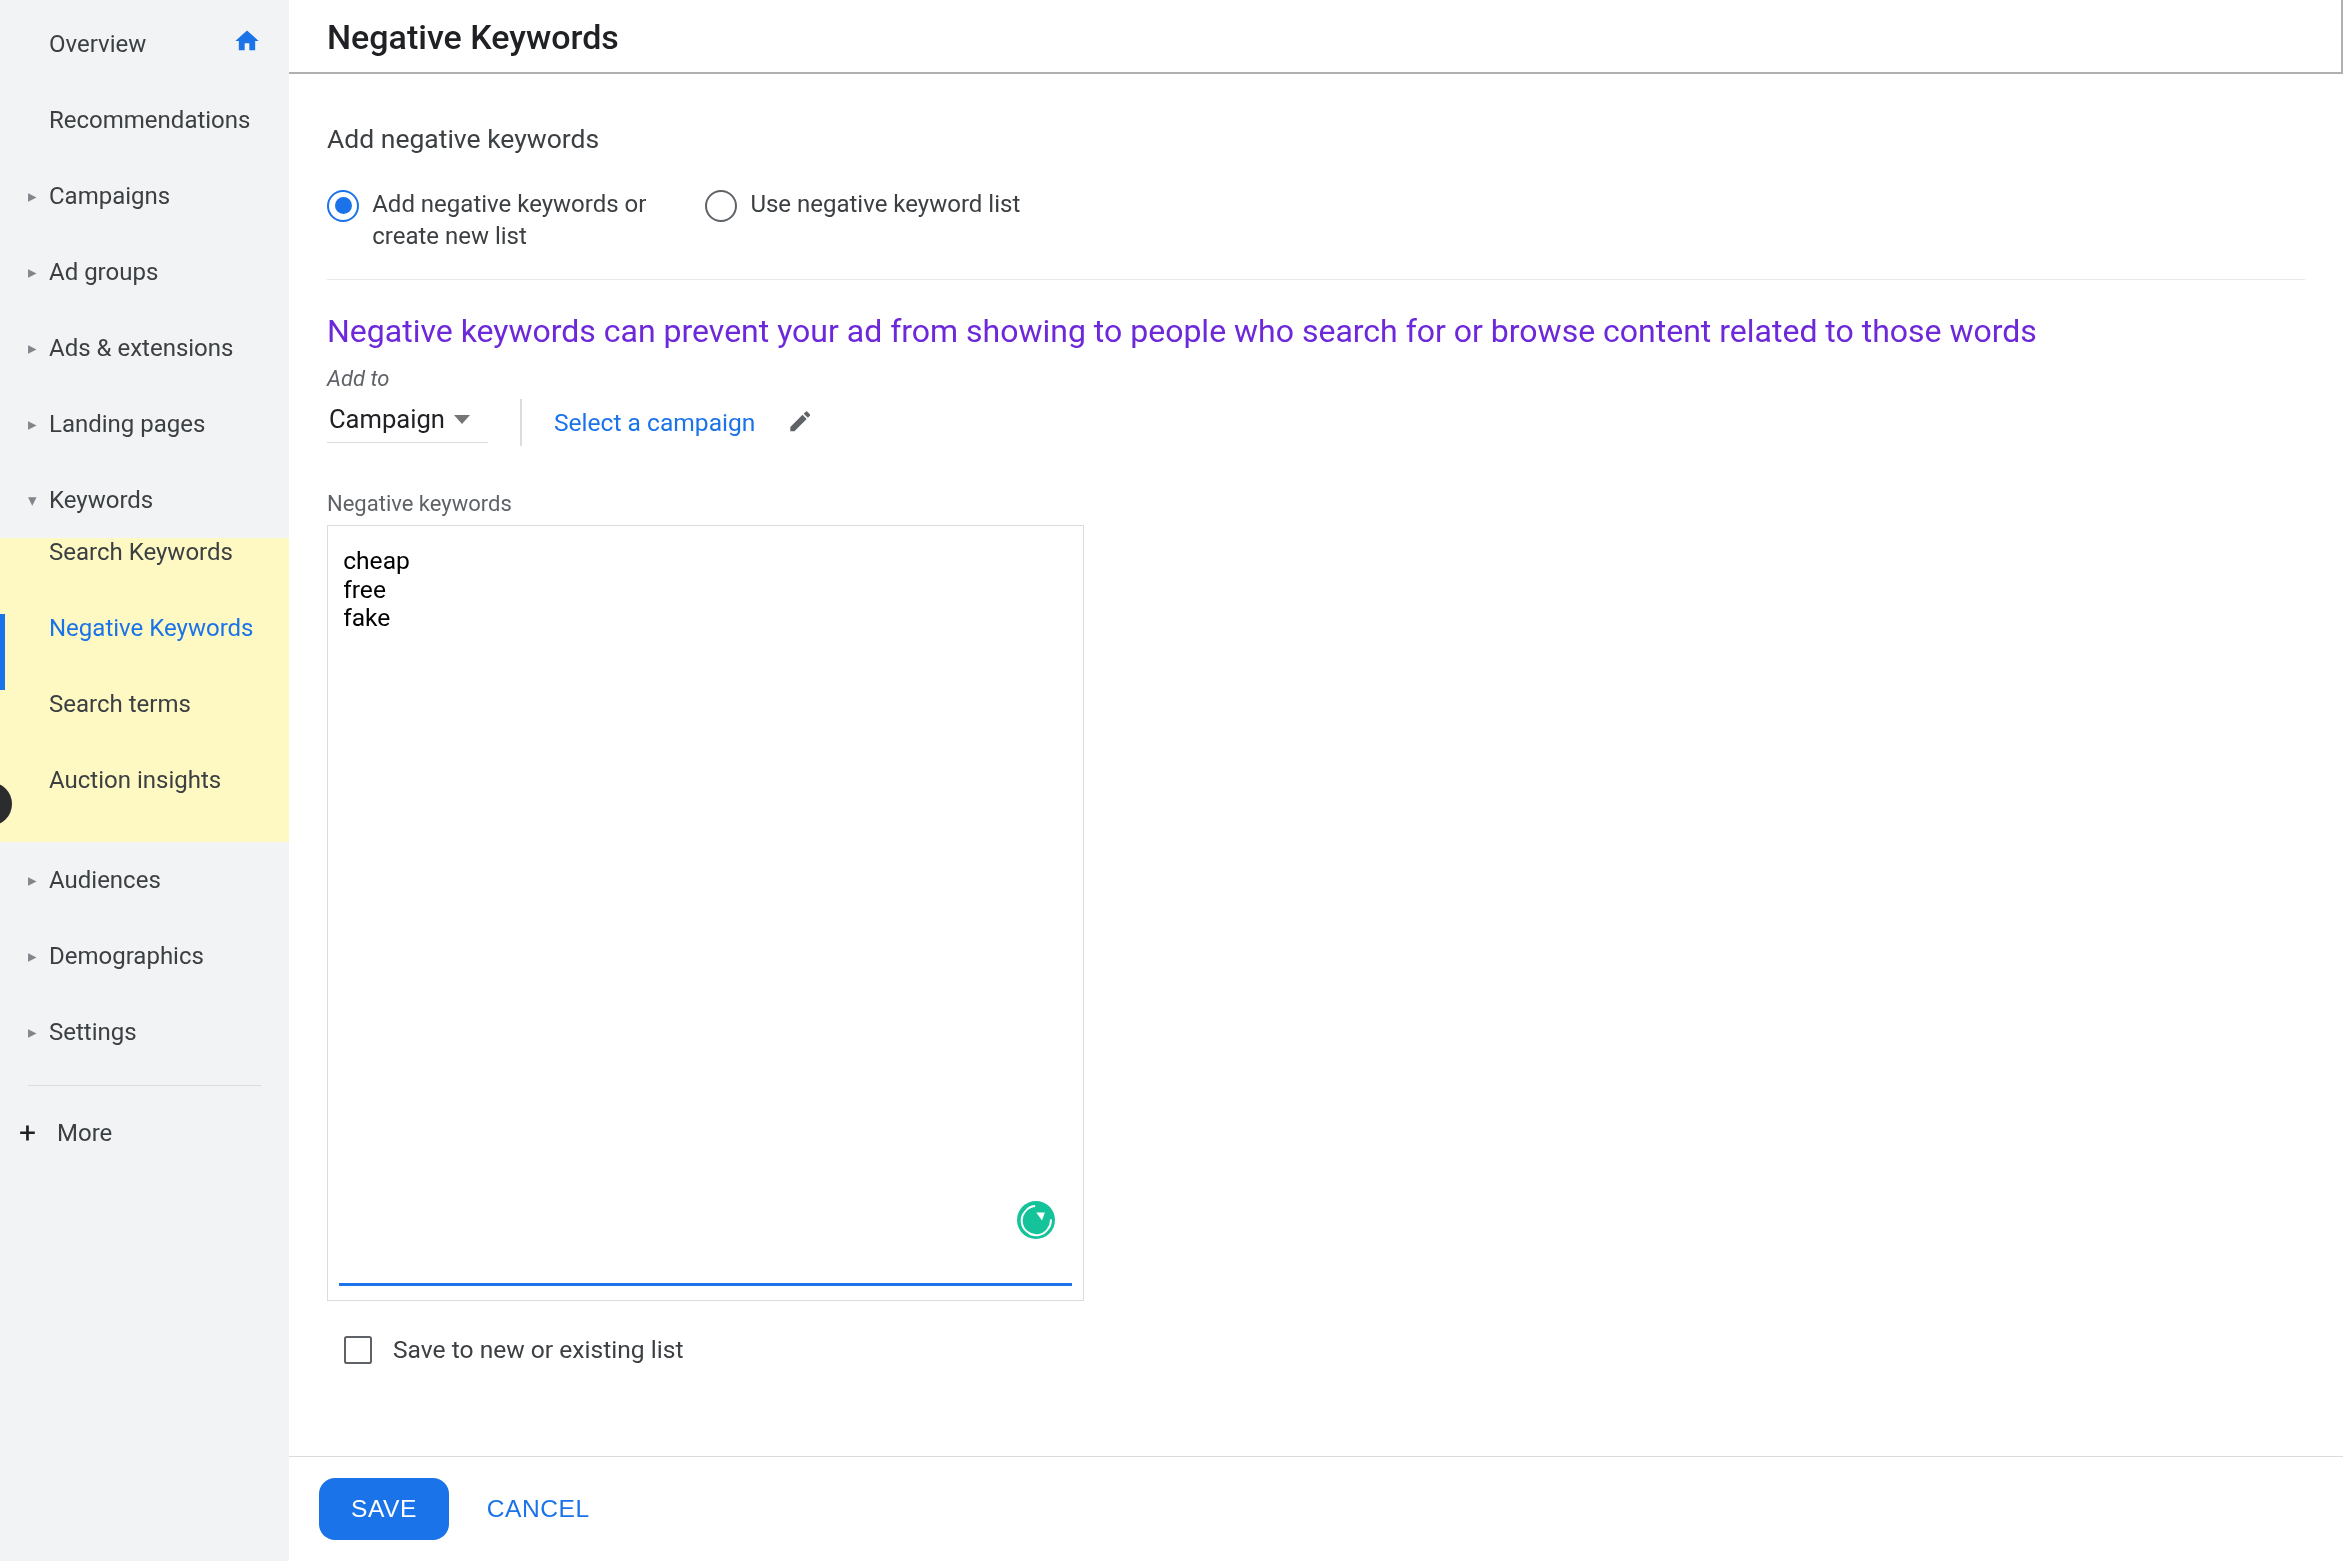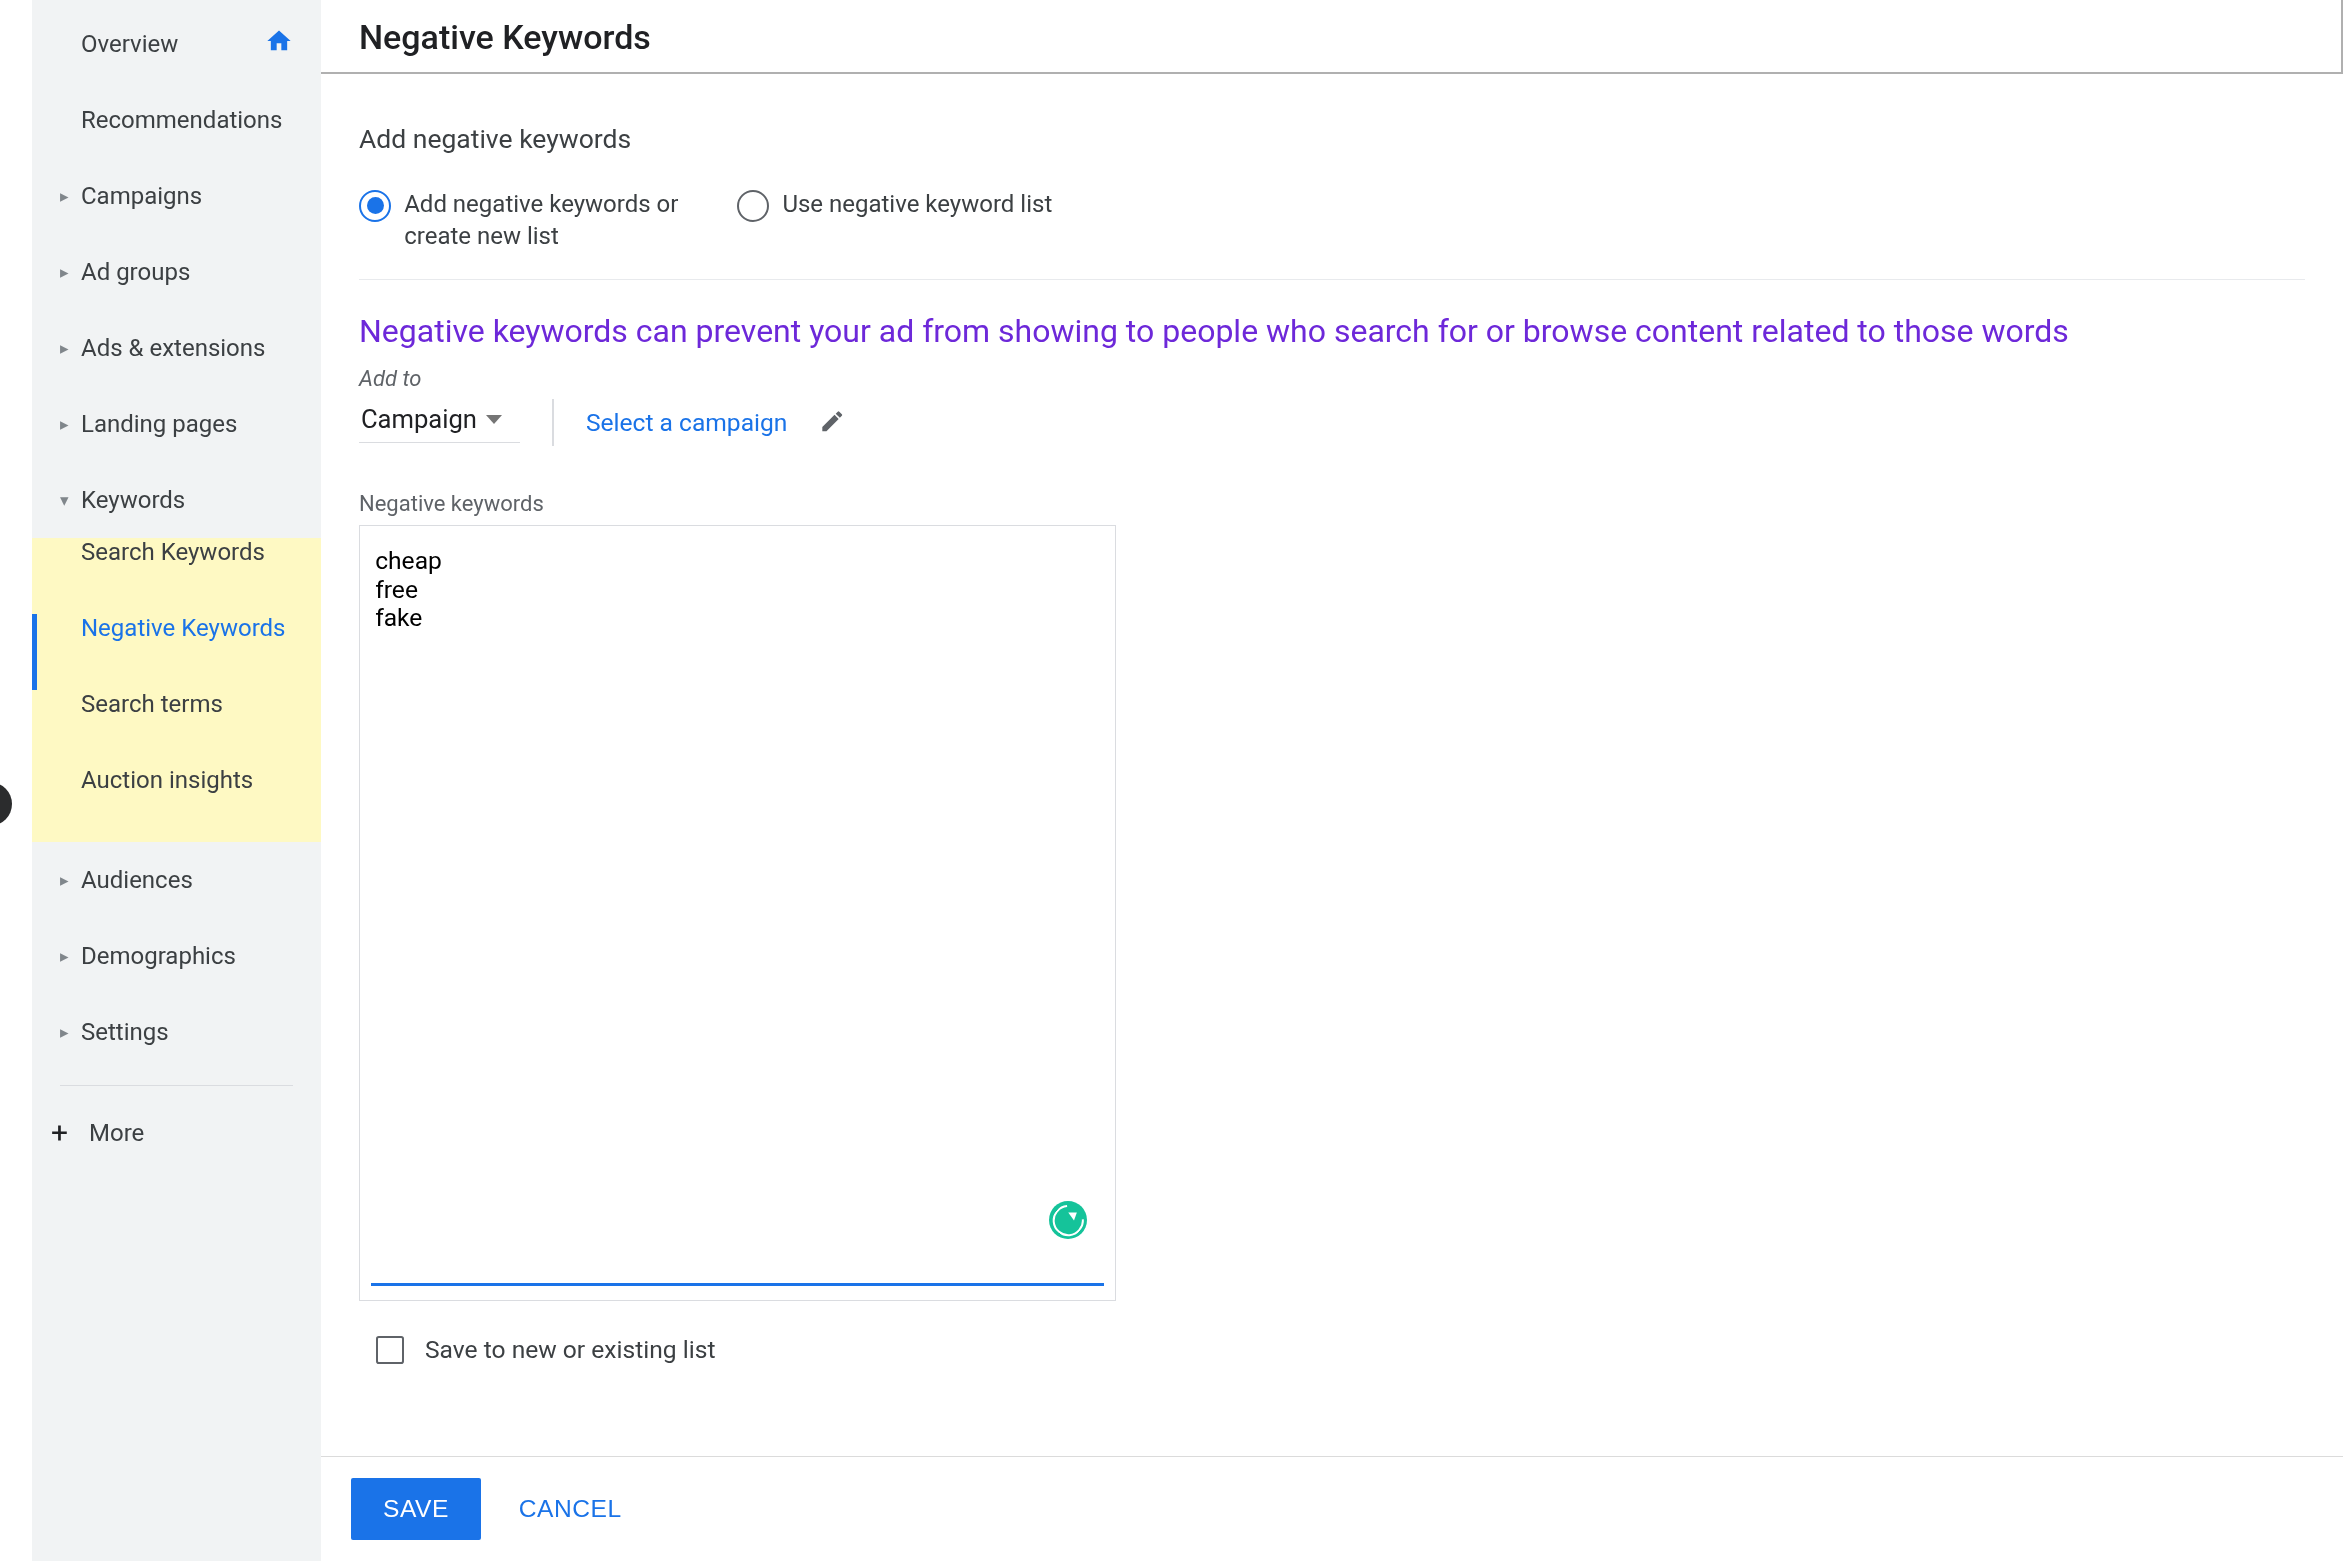--- a/index.html
+++ b/index.html
@@ -10,21 +10,20 @@
     background: #fff;
     width: 2343px;
     height: 1561px;
     overflow: hidden;
   }
   .app {
     display: flex;
     width: 100%;
     height: 100%;
     transform-origin: top left;
-    padding-left: 32px;
   }
 
   
   .sidebar {
     width: 289px;
     background: #f1f3f4;
     height: 100%;
     padding-top: 5.7px;
     font-size: 24px;
   }
@@ -239,21 +238,21 @@
     padding: 21px 30px;
     display: flex;
     gap: 38px;
     align-items: center;
     margin-top: auto;
   }
   .btn-primary {
     background: #1a73e8;
     color: #fff;
     border: none;
-    border-radius: 2px;
+    border-radius: 16px;
     font-size: 24.6px;
     font-weight: 500;
     letter-spacing: 0.5px;
     padding: 17px 32px;
     cursor: pointer;
   }
   .btn-text {
     background: none;
     border: none;
     color: #1a73e8;

